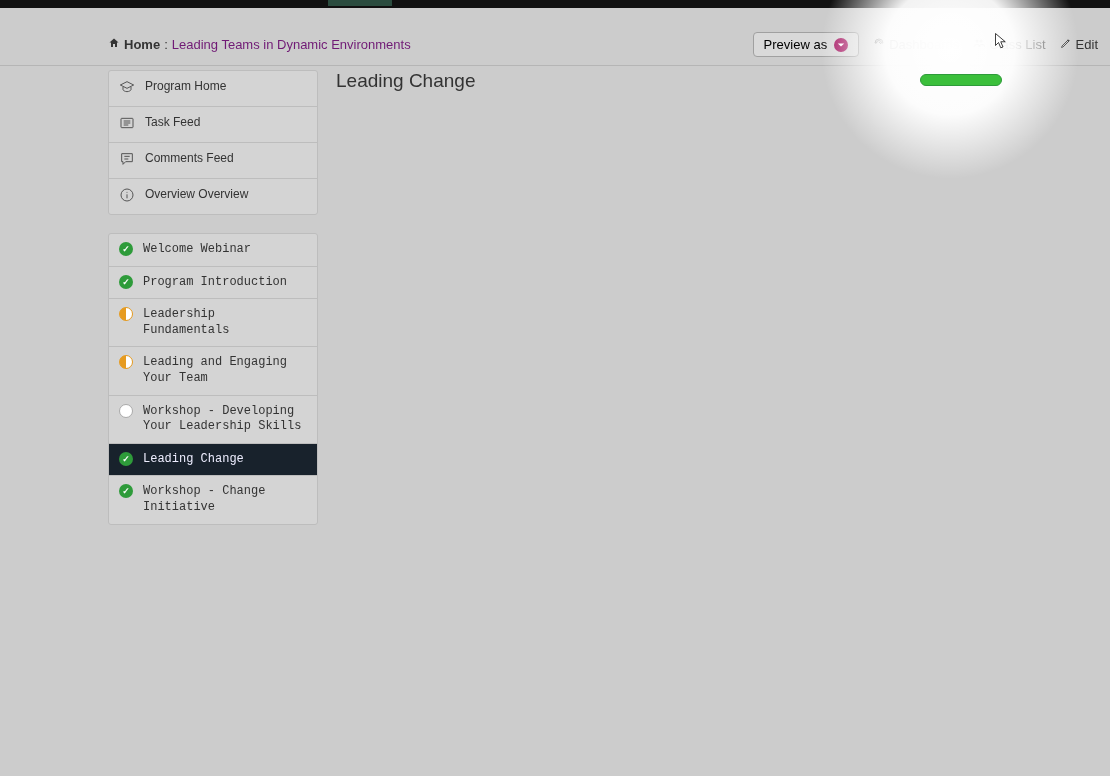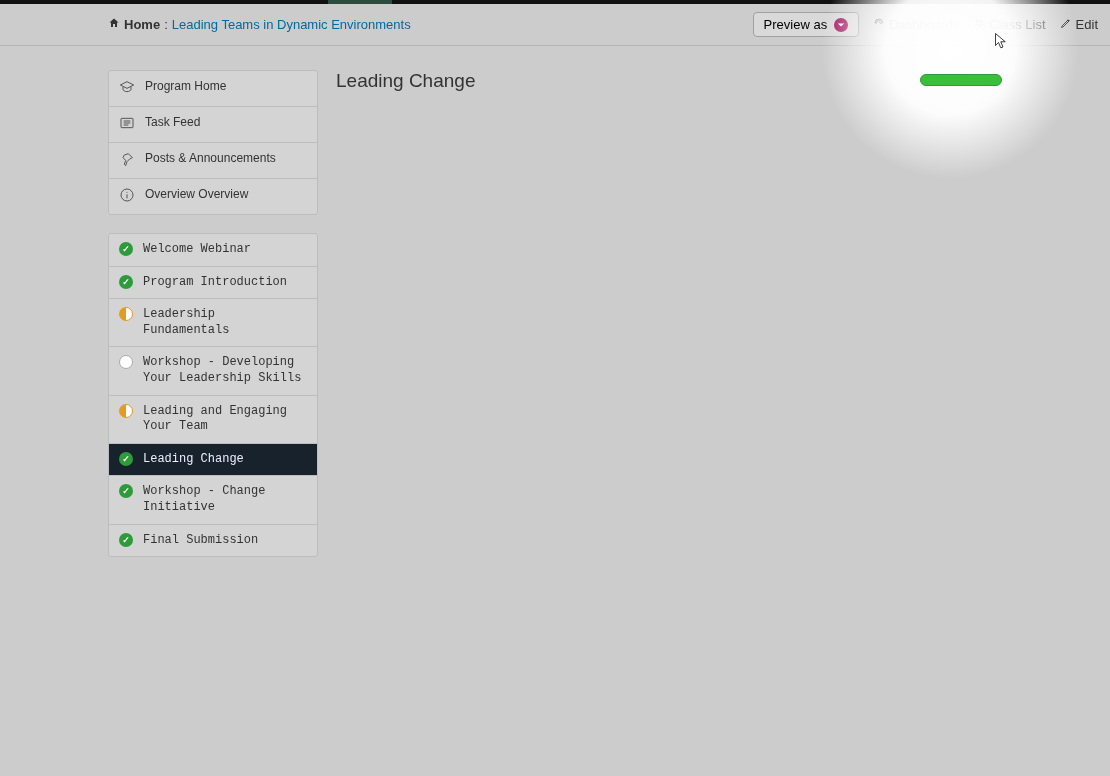--- a/index.html
+++ b/index.html
@@ -19,36 +19,36 @@
   .tabactive {
     position: absolute;
     top: 0;
     left: 328px;
     width: 64px;
     height: 6px;
     background: #2b4c3f;
   }
   .headerbar {
     position: absolute;
-    top: 4px;
+    top: 24px;
     left: 0;
     right: 0;
     height: 42px;
     background: #cccccc;
     border-bottom: 1px solid #b5b5b5;
     display: flex;
     align-items: center;
     padding: 0 12px 0 108px;
     font-size: 13px;
     color: #333;
   }
   .crumb-home-icon { font-size: 13px; margin-right: 4px; }
   .crumb-home { font-weight: 600; color: #333; }
   .crumb-sep { margin: 0 4px; }
-  .crumb-title { color: #0369a1; }
+  .crumb-title { color: #701a75; }
   .header-right {
     margin-left: auto;
     display: flex;
     align-items: center;
     gap: 14px;
   }
   .preview-btn {
     border: 1px solid #a0a0a0;
     background: #d9d9d9;
     border-radius: 4px;
@@ -246,23 +246,25 @@
           <span><svg viewBox="0 0 24 24">
               <rect x="3" y="5" width="18" height="14" rx="1"></rect>
               <line x1="7" y1="9" x2="17" y2="9"></line>
               <line x1="7" y1="12" x2="17" y2="12"></line>
               <line x1="7" y1="15" x2="14" y2="15"></line>
             </svg></span>
           <span>Task Feed</span>
         </div>
         <div class="nav-item">
           <span><svg viewBox="0 0 24 24">
-              <path d="M14 4l6 6-4 2-4 4-2 6-2-2 2-6-4-4 2-4z"></path>
+              <path d="M4 4h16v12H10l-4 4v-4H4z"></path>
+              <line x1="8" y1="8" x2="16" y2="8"></line>
+              <line x1="8" y1="12" x2="14" y2="12"></line>
             </svg></span>
-          <span>Posts &amp; Announcements</span>
+          <span>Comments Feed</span>
         </div>
         <div class="nav-item">
           <span><svg viewBox="0 0 24 24">
               <circle cx="12" cy="12" r="9"></circle>
               <line x1="12" y1="11" x2="12" y2="17"></line>
               <circle cx="12" cy="8" r="0.8" fill="#555" stroke="none"></circle>
             </svg></span>
           <span>Overview Overview</span>
         </div>
       </div>
@@ -273,39 +275,35 @@
         </div>
         <div class="mod-item">
           <span class="status done"></span>
           <span class="label">Program Introduction</span>
         </div>
         <div class="mod-item">
           <span class="status partial"></span>
           <span class="label">Leadership Fundamentals</span>
         </div>
         <div class="mod-item">
+          <span class="status partial"></span>
+          <span class="label">Leading and Engaging Your Team</span>
+        </div>
+        <div class="mod-item">
           <span class="status empty"></span>
           <span class="label">Workshop - Developing Your Leadership Skills</span>
-        </div>
-        <div class="mod-item">
-          <span class="status partial"></span>
-          <span class="label">Leading and Engaging Your Team</span>
         </div>
         <div class="mod-item active">
           <span class="status done"></span>
           <span class="label">Leading Change</span>
         </div>
         <div class="mod-item">
           <span class="status done"></span>
           <span class="label">Workshop - Change Initiative</span>
         </div>
-        <div class="mod-item">
-          <span class="status done"></span>
-          <span class="label">Final Submission</span>
-        </div>
       </div>
   </div>
 
   <div class="main">
     <h1 class="page-title">Leading Change</h1>
   </div>
 
 </div>
 
 </body></html>

